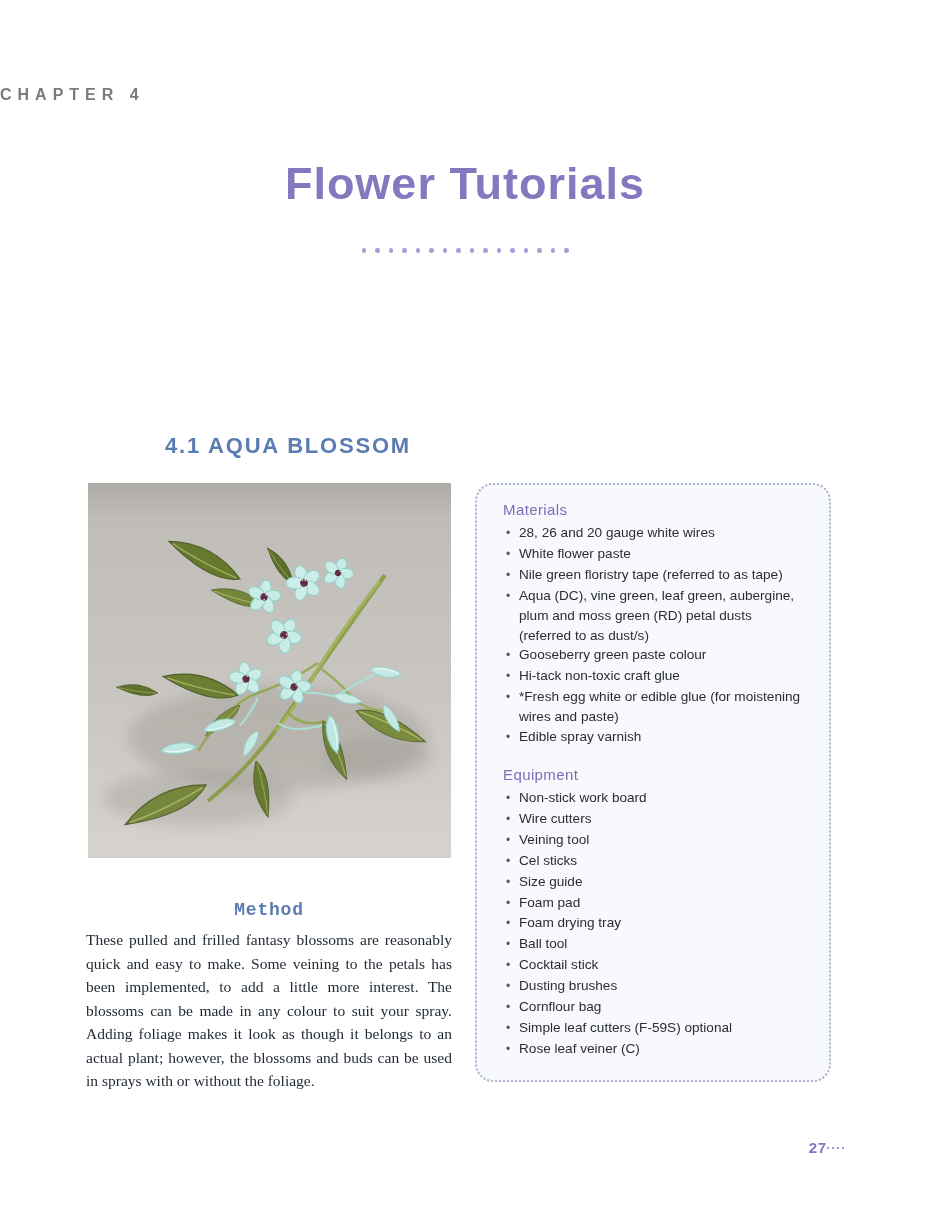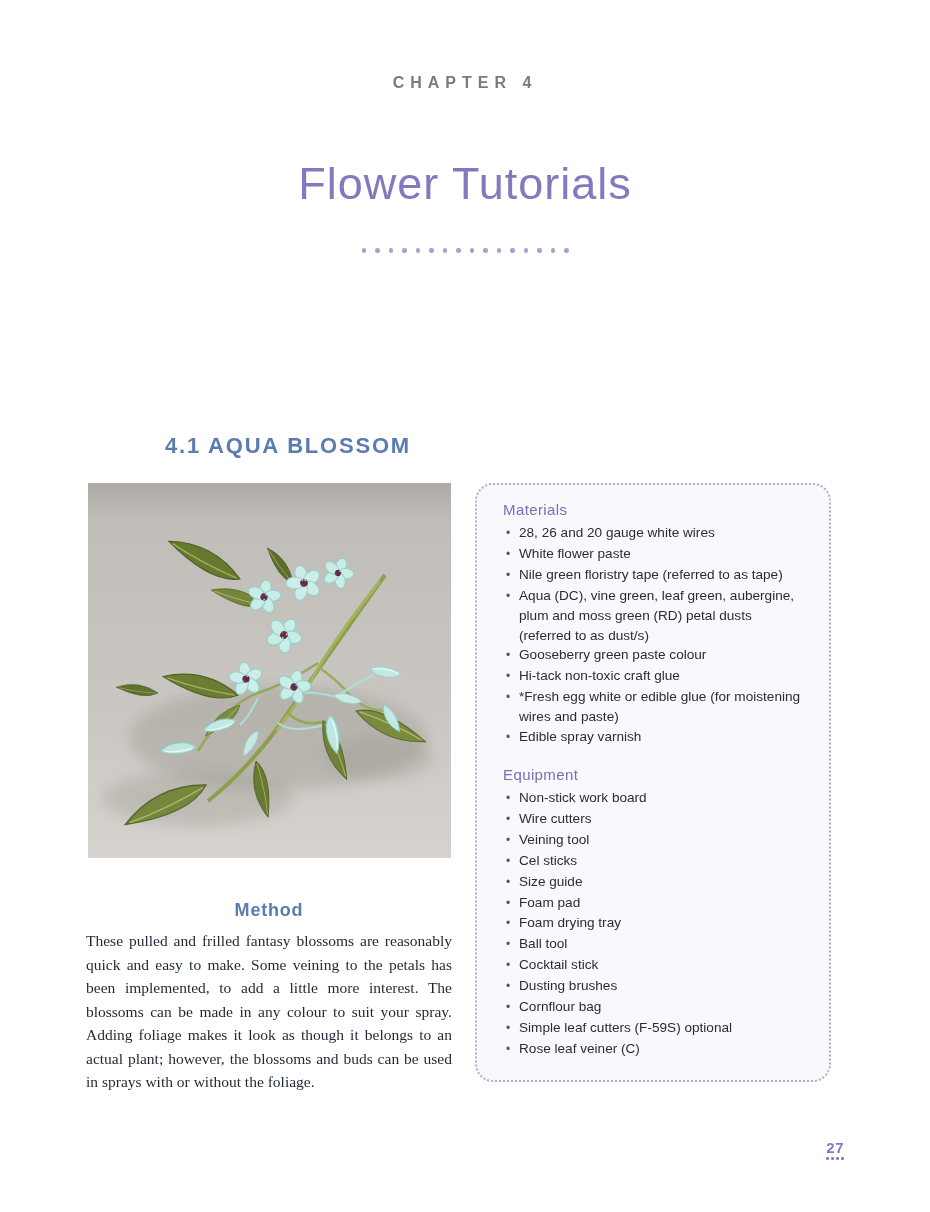--- a/index.html
+++ b/index.html
@@ -11,27 +11,27 @@
     --list-text:#2a2d33;
     --box-bg:#f8f9fc;
     --box-border:#a9b2cf;
     --divider-dot:#a6a0d6;
   }
   *{margin:0;padding:0;box-sizing:border-box;}
   html,body{width:930px;height:1212px;background:#ffffff;overflow:hidden;}
   body{position:relative;font-family:"Liberation Sans",sans-serif;}
 
   .chapter-label{
-    position:absolute;top:74px;left:0;width:100%;
-    text-align:center;font-size:16px;font-weight:700;
+    position:absolute;top:86px;left:0;width:100%;
+    font-size:16px;font-weight:700;
     letter-spacing:6px;color:var(--chapter-gray);
   }
   .page-title{
     position:absolute;top:158px;left:0;width:100%;
-    text-align:center;font-size:45px;font-weight:400;
+    text-align:center;font-size:45px;font-weight:700;
     letter-spacing:1px;color:var(--accent-purple);
   }
   .dot-divider{
     position:absolute;top:248px;left:0;width:100%;
     display:flex;justify-content:center;gap:9px;
   }
   .dot-divider .dot{
     width:4.5px;height:4.5px;border-radius:50%;
     background:var(--divider-dot);display:inline-block;
   }
@@ -68,30 +68,31 @@
   .bullet::before{content:'•';font-size:12px;}
   .item-text{flex:1;}
 
   .method-block{
     position:absolute;top:900px;left:86px;width:366px;
   }
   .method-heading{
     text-align:center;font-size:18px;font-weight:700;
     letter-spacing:0.8px;color:var(--heading-blue);
     margin-bottom:8px;
+    font-family:Liberation Mono, monospace;
   }
   .method-paragraph{
     font-family:"Liberation Serif",serif;
     font-size:15.5px;line-height:23.5px;color:var(--body-text);
     text-align:justify;
   }
 
   .page-footer{
     position:absolute;top:1139px;right:86px;
-    display:flex;flex-direction:column;align-items:center;
+    display:flex;align-items:center;
   }
   .page-number{
     font-size:15px;font-weight:700;color:var(--accent-purple);
     letter-spacing:0.5px;
   }
   .footer-dots{display:flex;gap:2.5px;margin-top:1px;}
   .footer-dots .dot{
     width:2.5px;height:2.5px;border-radius:50%;
     background:var(--accent-purple);display:inline-block;
   }

